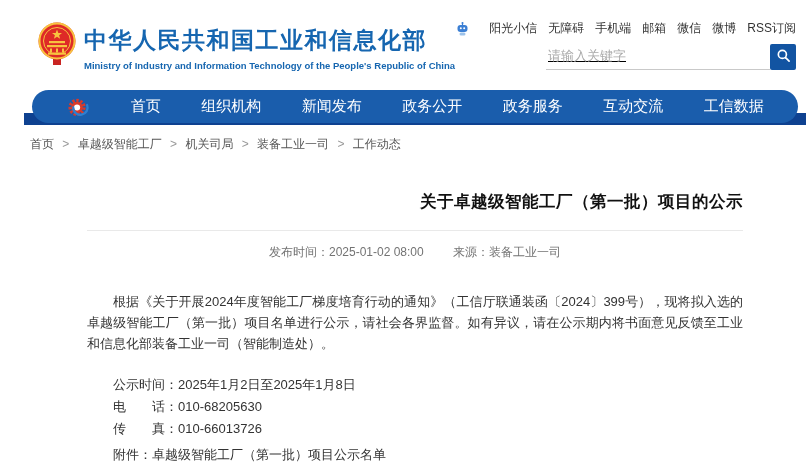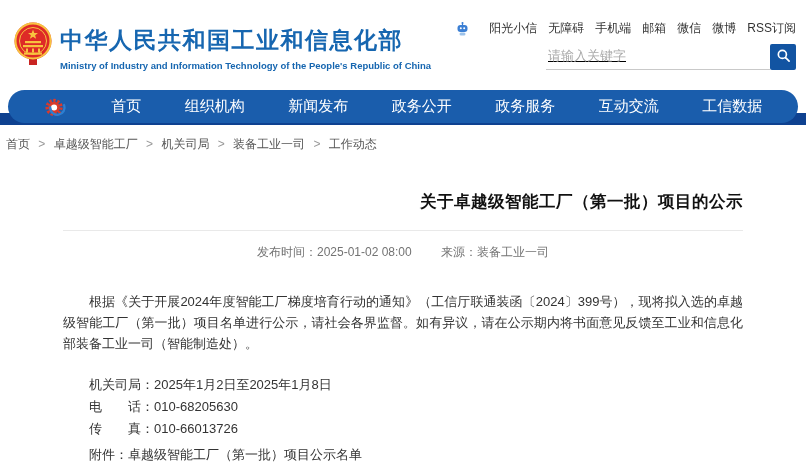--- a/index.html
+++ b/index.html
@@ -1,18 +1,18 @@
 <!DOCTYPE html>
 <html><head>
 <meta charset="utf-8">
 <style>
   * { margin:0; padding:0; box-sizing:border-box; }
   html,body { background:#fff; }
   body { font-family:"Liberation Sans", "DejaVu Sans", sans-serif; }
-  .page { position:relative; width:806px; height:473px; background:#fff; overflow:hidden; margin:0 auto; }
+  .page { position:relative; width:806px; height:473px; background:#fff; overflow:hidden; margin:0 auto;padding-left:24px; }
 
   
   .header { position:relative; height:88px; background:#fff; }
   .emblem { position:absolute; left:13px; top:21px; width:40px; height:46px; }
   .brand { position:absolute; left:60px; top:25px; }
   .brand .site-name { font-size:23px; font-weight:bold; color:#1666b0; letter-spacing:1.5px; white-space:nowrap; }
   .brand .site-name-en { margin-top:4px; font-size:9.5px; font-weight:bold; color:#1666b0; white-space:nowrap; }
 
   .top-links { position:absolute; right:10px; top:20px; display:flex; align-items:center; gap:11px; font-size:12px; color:#333; }
   .top-links a { color:#333; text-decoration:none; cursor:pointer; white-space:nowrap; display:flex; align-items:center; gap:20px; }
@@ -159,21 +159,21 @@
     <div class="meta-divider"></div>
     <div class="article-meta">
       <span class="meta-time">发布时间：2025-01-02 08:00</span>
       <span class="meta-src">来源：装备工业一司</span>
     </div>
 
     <div class="article-body">
       <p>根据《关于开展2024年度智能工厂梯度培育行动的通知》（工信厅联通装函〔2024〕399号），现将拟入选的卓越级智能工厂（第一批）项目名单进行公示，请社会各界监督。如有异议，请在公示期内将书面意见反馈至工业和信息化部装备工业一司（智能制造处）。</p>
     </div>
 
-    <div class="info-line first">机关司局：2025年1月2日至2025年1月8日</div>
+    <div class="info-line first">公示时间：2025年1月2日至2025年1月8日</div>
     <div class="info-line">电　　话：010-68205630</div>
     <div class="info-line">传　　真：010-66013726</div>
 
     <div class="attachment-line">
       <span>附件：</span><a class="attachment-link">卓越级智能工厂（第一批）项目公示名单</a>
     </div>
 
   </div>
 
 </div>

